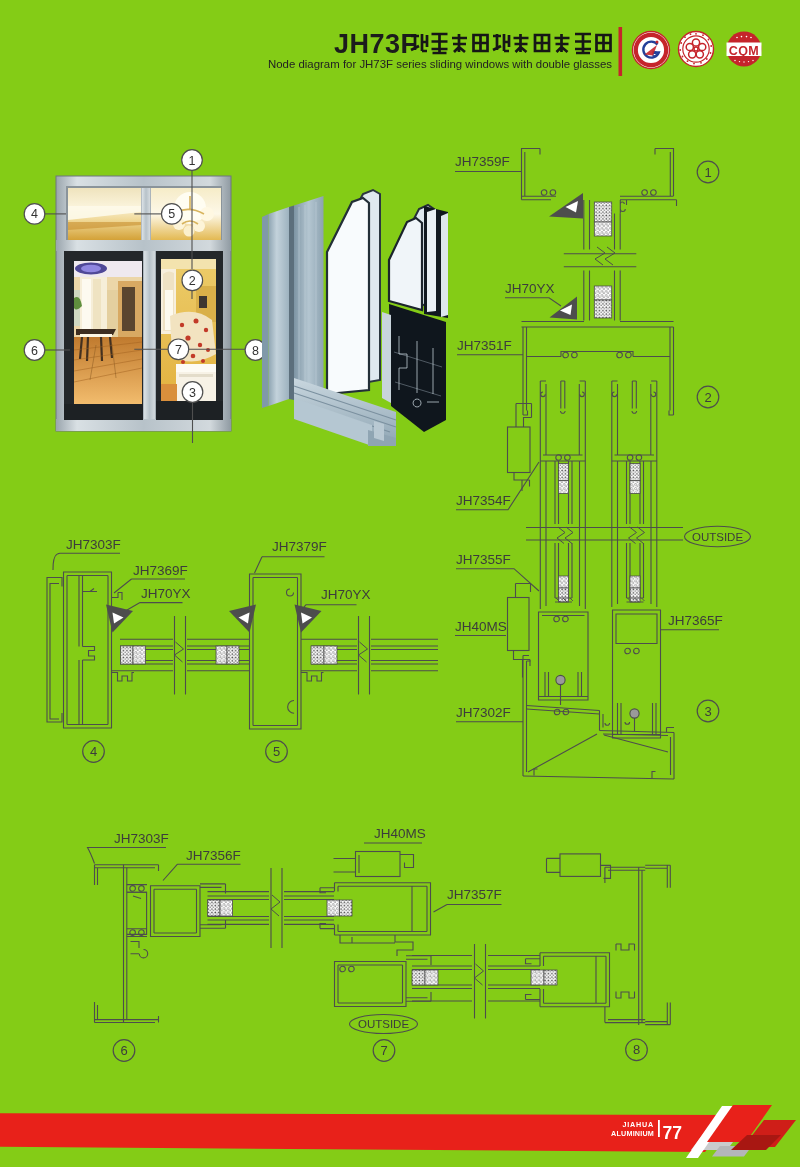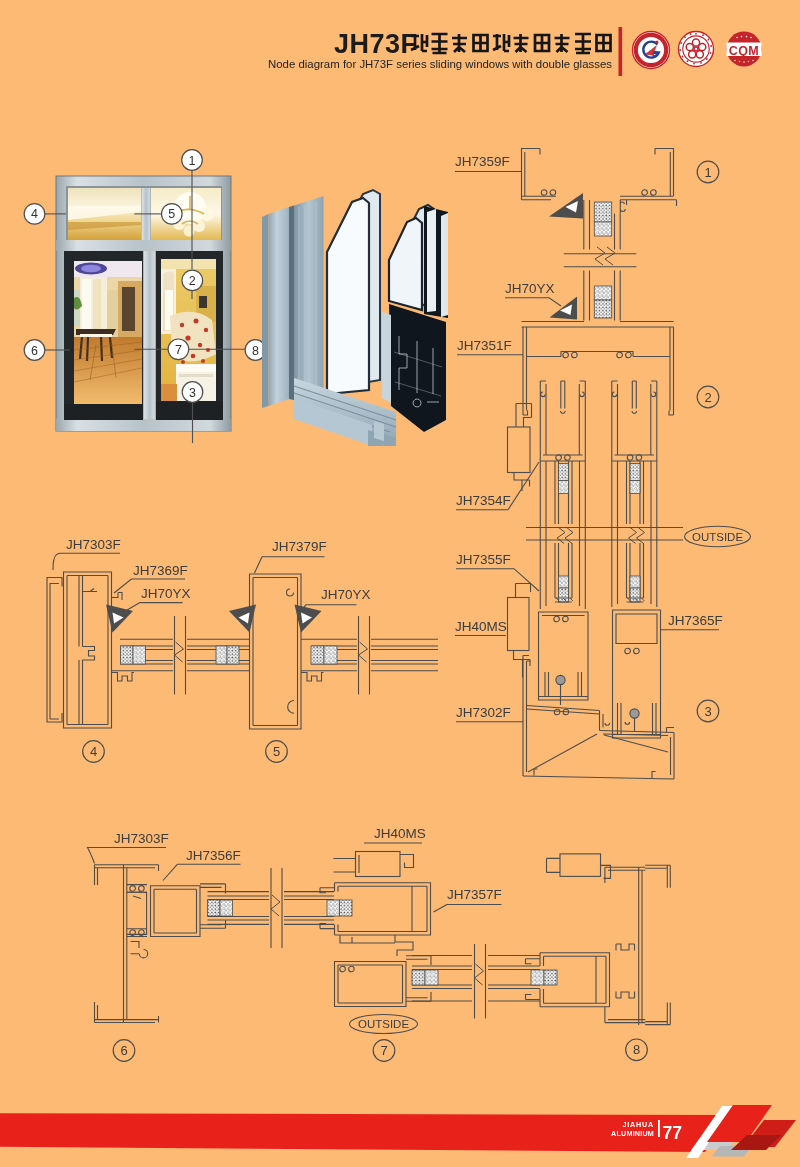--- a/index.html
+++ b/index.html
@@ -1,16 +1,16 @@
 <!DOCTYPE html>
 <html><head>
 <meta charset="utf-8">
 <style>
 html,body{margin:0;padding:0;background:#fff;}
-.page{position:relative;width:800px;height:1167px;background:#fdba74;overflow:hidden;font-family:"Liberation Sans",sans-serif;}
+.page{position:relative;width:800px;height:1167px;background:#84cc16;overflow:hidden;font-family:"Liberation Sans",sans-serif;}
 .abs{position:absolute;}
 svg text{font-family:"Liberation Sans",sans-serif;}
 </style>
 </head>
 <body>
 <div class="page">
 
 <svg class="abs" style="left:250px;top:15px;" width="550" height="90" viewBox="250 15 550 90">
 
   <g>

